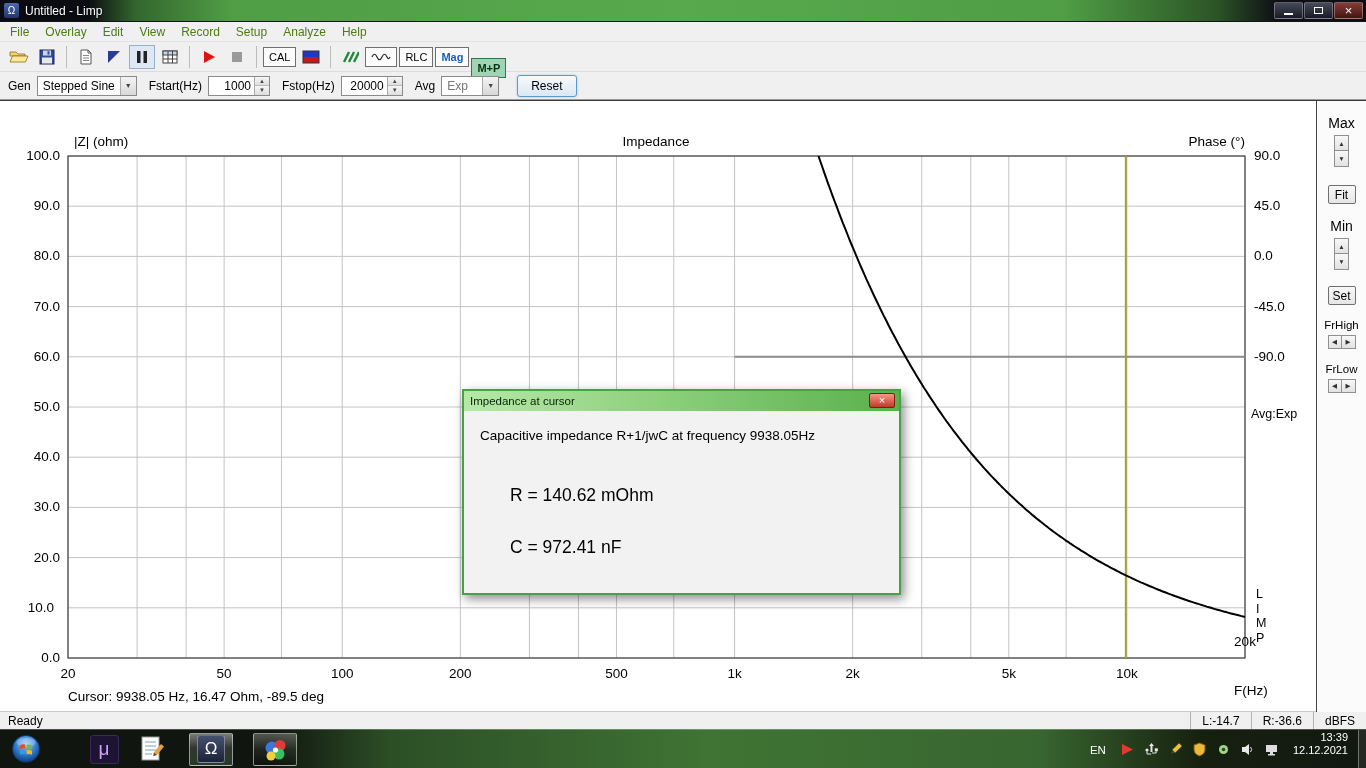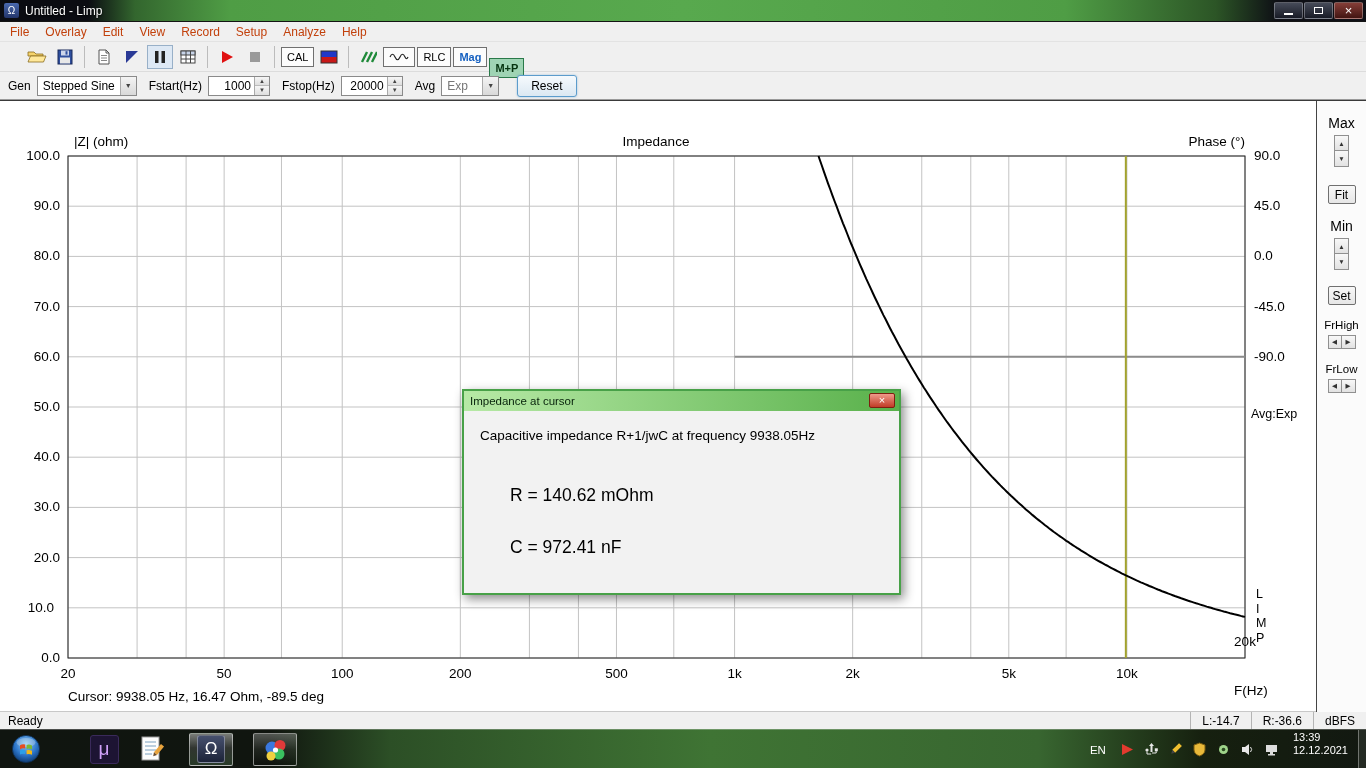--- a/index.html
+++ b/index.html
@@ -13,22 +13,22 @@
 .win-icon{width:15px;height:15px;margin-left:4px;background:linear-gradient(#4a6ab0,#24356a);border-radius:2px;color:#fff;font-size:10px;display:flex;align-items:center;justify-content:center;}
 .title-text{color:#fff;font-size:12px;margin-left:6px;text-shadow:0 1px 2px #000;}
 .win-buttons{position:absolute;right:3px;top:2px;display:flex;gap:1px;}
 .win-btn{width:29px;height:17px;background:linear-gradient(rgba(75,80,95,.92),rgba(25,28,40,.92));border:1px solid rgba(255,255,255,.3);border-radius:2px;display:flex;align-items:center;justify-content:center;color:#fff;font-size:13px;line-height:1;}
 .glyph-min{width:9px;height:2px;background:#fff;margin-top:7px;}
 .glyph-max{width:9px;height:7px;border:1.5px solid #fff;}
 .win-btn.close{background:linear-gradient(rgba(140,65,58,.95),rgba(70,22,18,.95));}
 
 
 .menubar{height:20px;background:#f0f0f0;display:flex;align-items:center;padding-left:2px;border-bottom:1px solid #e3e3e3;}
-.menu-item{padding:2px 8px;color:#c2410c;}
-.toolbar{height:30px;background:#f0f0f0;display:flex;align-items:center;padding-left:24px;border-bottom:1px solid #dcdcdc;}
+.menu-item{padding:2px 8px;color:#4d7c0f;}
+.toolbar{height:30px;background:#f0f0f0;display:flex;align-items:center;padding-left:6px;border-bottom:1px solid #dcdcdc;}
 .tbtn{min-width:26px;height:24px;display:flex;align-items:center;justify-content:center;margin-right:2px;}
 .tbtn.boxed{border:1px solid #707070;background:#fcfcfc;padding:0 5px;font-size:11px;height:20px;min-width:0;}
 .tbtn.pressed{border:1px solid #98b0c8;background:#dde8f4;}
 .tbtn.mag{color:#1560c0;font-weight:bold;}
 .tbtn.mp{border:1px solid #2a7a4a;background:#9fd4b4;color:#05340f;font-weight:bold;margin-top:22px;}
 .sep{width:1px;height:22px;background:#bcbcbc;margin:0 6px 0 4px;}
 #toolbar2{height:28px;background:#f0f0f0;display:flex;align-items:center;padding-left:6px;border-bottom:1px solid #9a9a9a;}
 .lbl{margin:0 6px 0 12px;font-size:12px;}
 .lbl.first{margin-left:2px;}
 .combo{height:20px;background:#fff;border:1px solid #8a8a8a;display:flex;align-items:center;padding-left:5px;font-size:12px;}
@@ -84,21 +84,21 @@
 .orb{width:30px;height:30px;margin-left:11px;}
 .tb-icon{width:34px;height:34px;display:flex;align-items:center;justify-content:center;}
 .tb-active{width:44px;height:33px;border:1px solid rgba(255,255,255,.5);border-radius:2px;background:linear-gradient(rgba(255,255,255,.28),rgba(255,255,255,.07) 50%,rgba(0,0,0,.12));}
 .tb-active.focused{background:linear-gradient(rgba(255,255,255,.44),rgba(255,255,255,.14) 45%,rgba(140,210,140,.2));}
 .mu-badge{width:29px;height:29px;background:#1d1433;border:1px solid #3a2a5a;border-radius:3px;color:#cfa0f8;font-size:19px;display:flex;align-items:center;justify-content:center;}
 .omega-badge{width:28px;height:28px;background:linear-gradient(#46506e,#1c2338);border:1px solid rgba(255,255,255,.35);border-radius:3px;color:#fff;font-size:17px;display:flex;align-items:center;justify-content:center;}
 .tray{position:absolute;right:0;top:0;height:39px;display:flex;align-items:center;}
 .tray-lang{color:#fff;font-size:11.5px;}
 .tray-icons{display:flex;gap:9px;margin-left:14px;align-items:center;}
 .tray-icons svg{display:block;}
-.clock{margin:0 10px 12px 14px;color:#fff;font-size:11px;text-align:left;line-height:13px;}
+.clock{margin:0 10px 12px 14px;color:#fff;font-size:11px;text-align:right;line-height:13px;}
 .show-desktop{width:8px;height:39px;border-left:1px solid rgba(255,255,255,.35);background:rgba(255,255,255,.08);}
 </style>
 </head>
 <body>
 
 <div id="app">
 
   <div class="titlebar">
     <div class="win-icon">Ω</div>
     <span class="title-text">Untitled - Limp</span>

